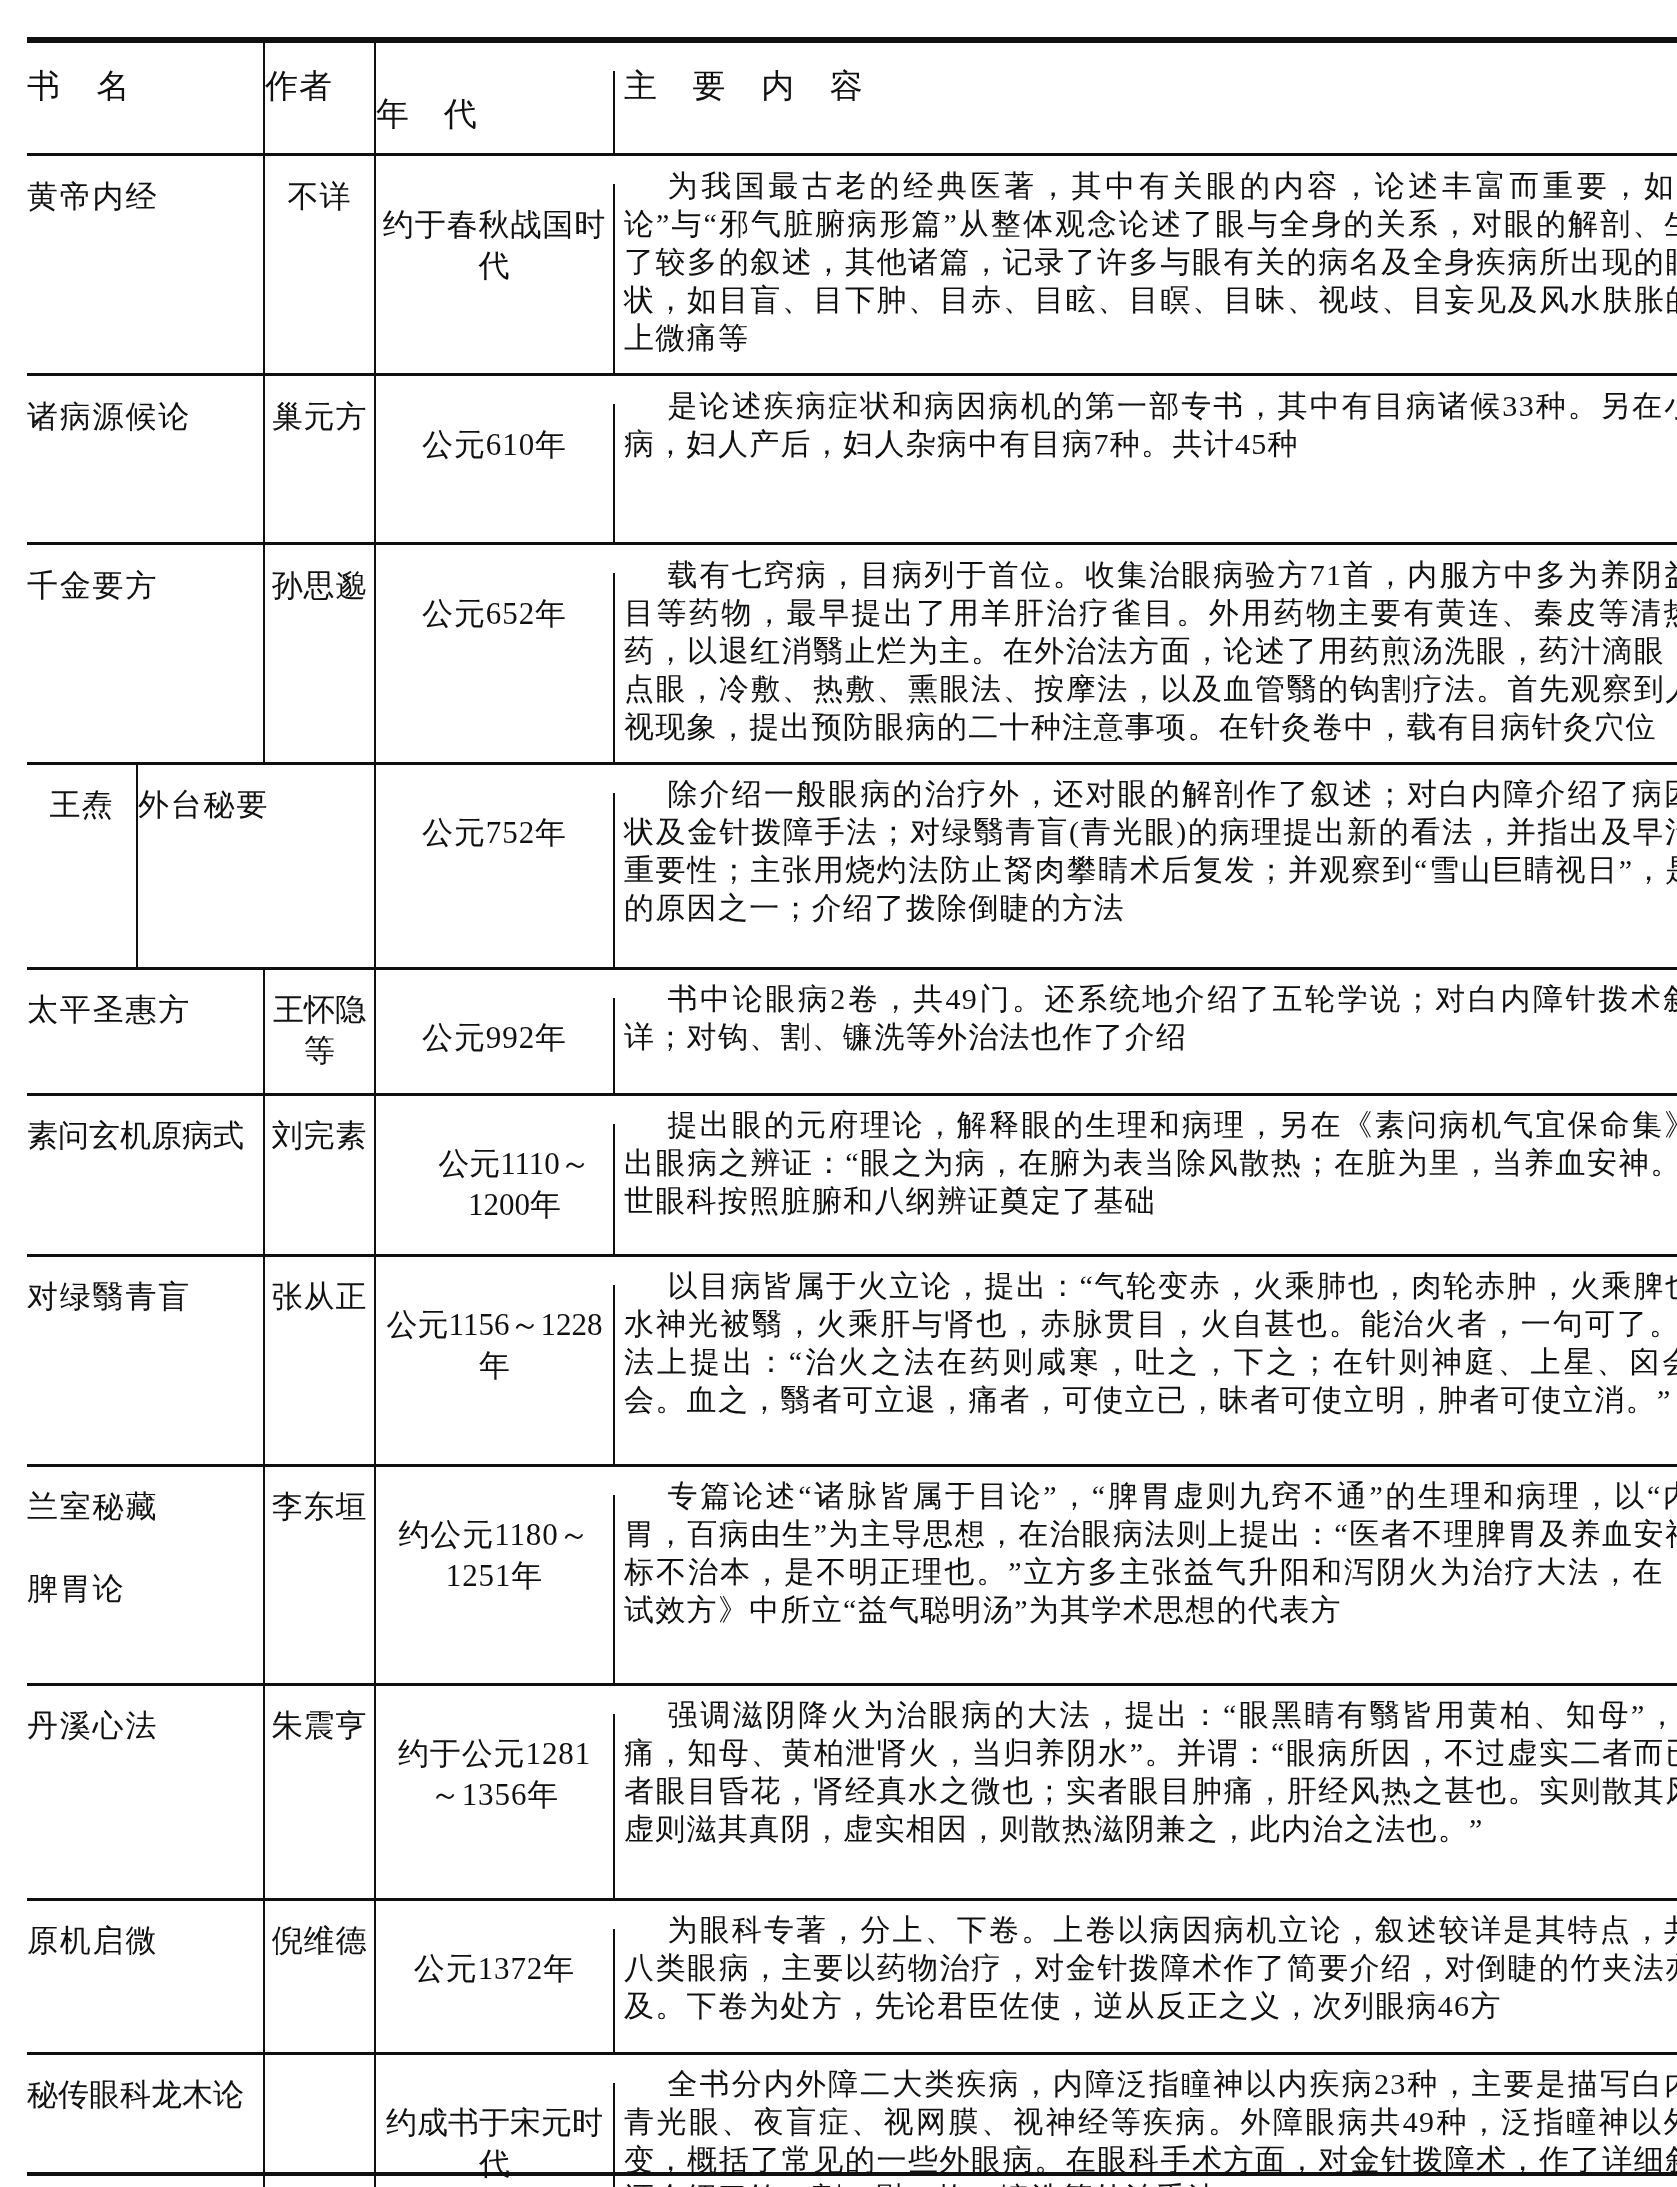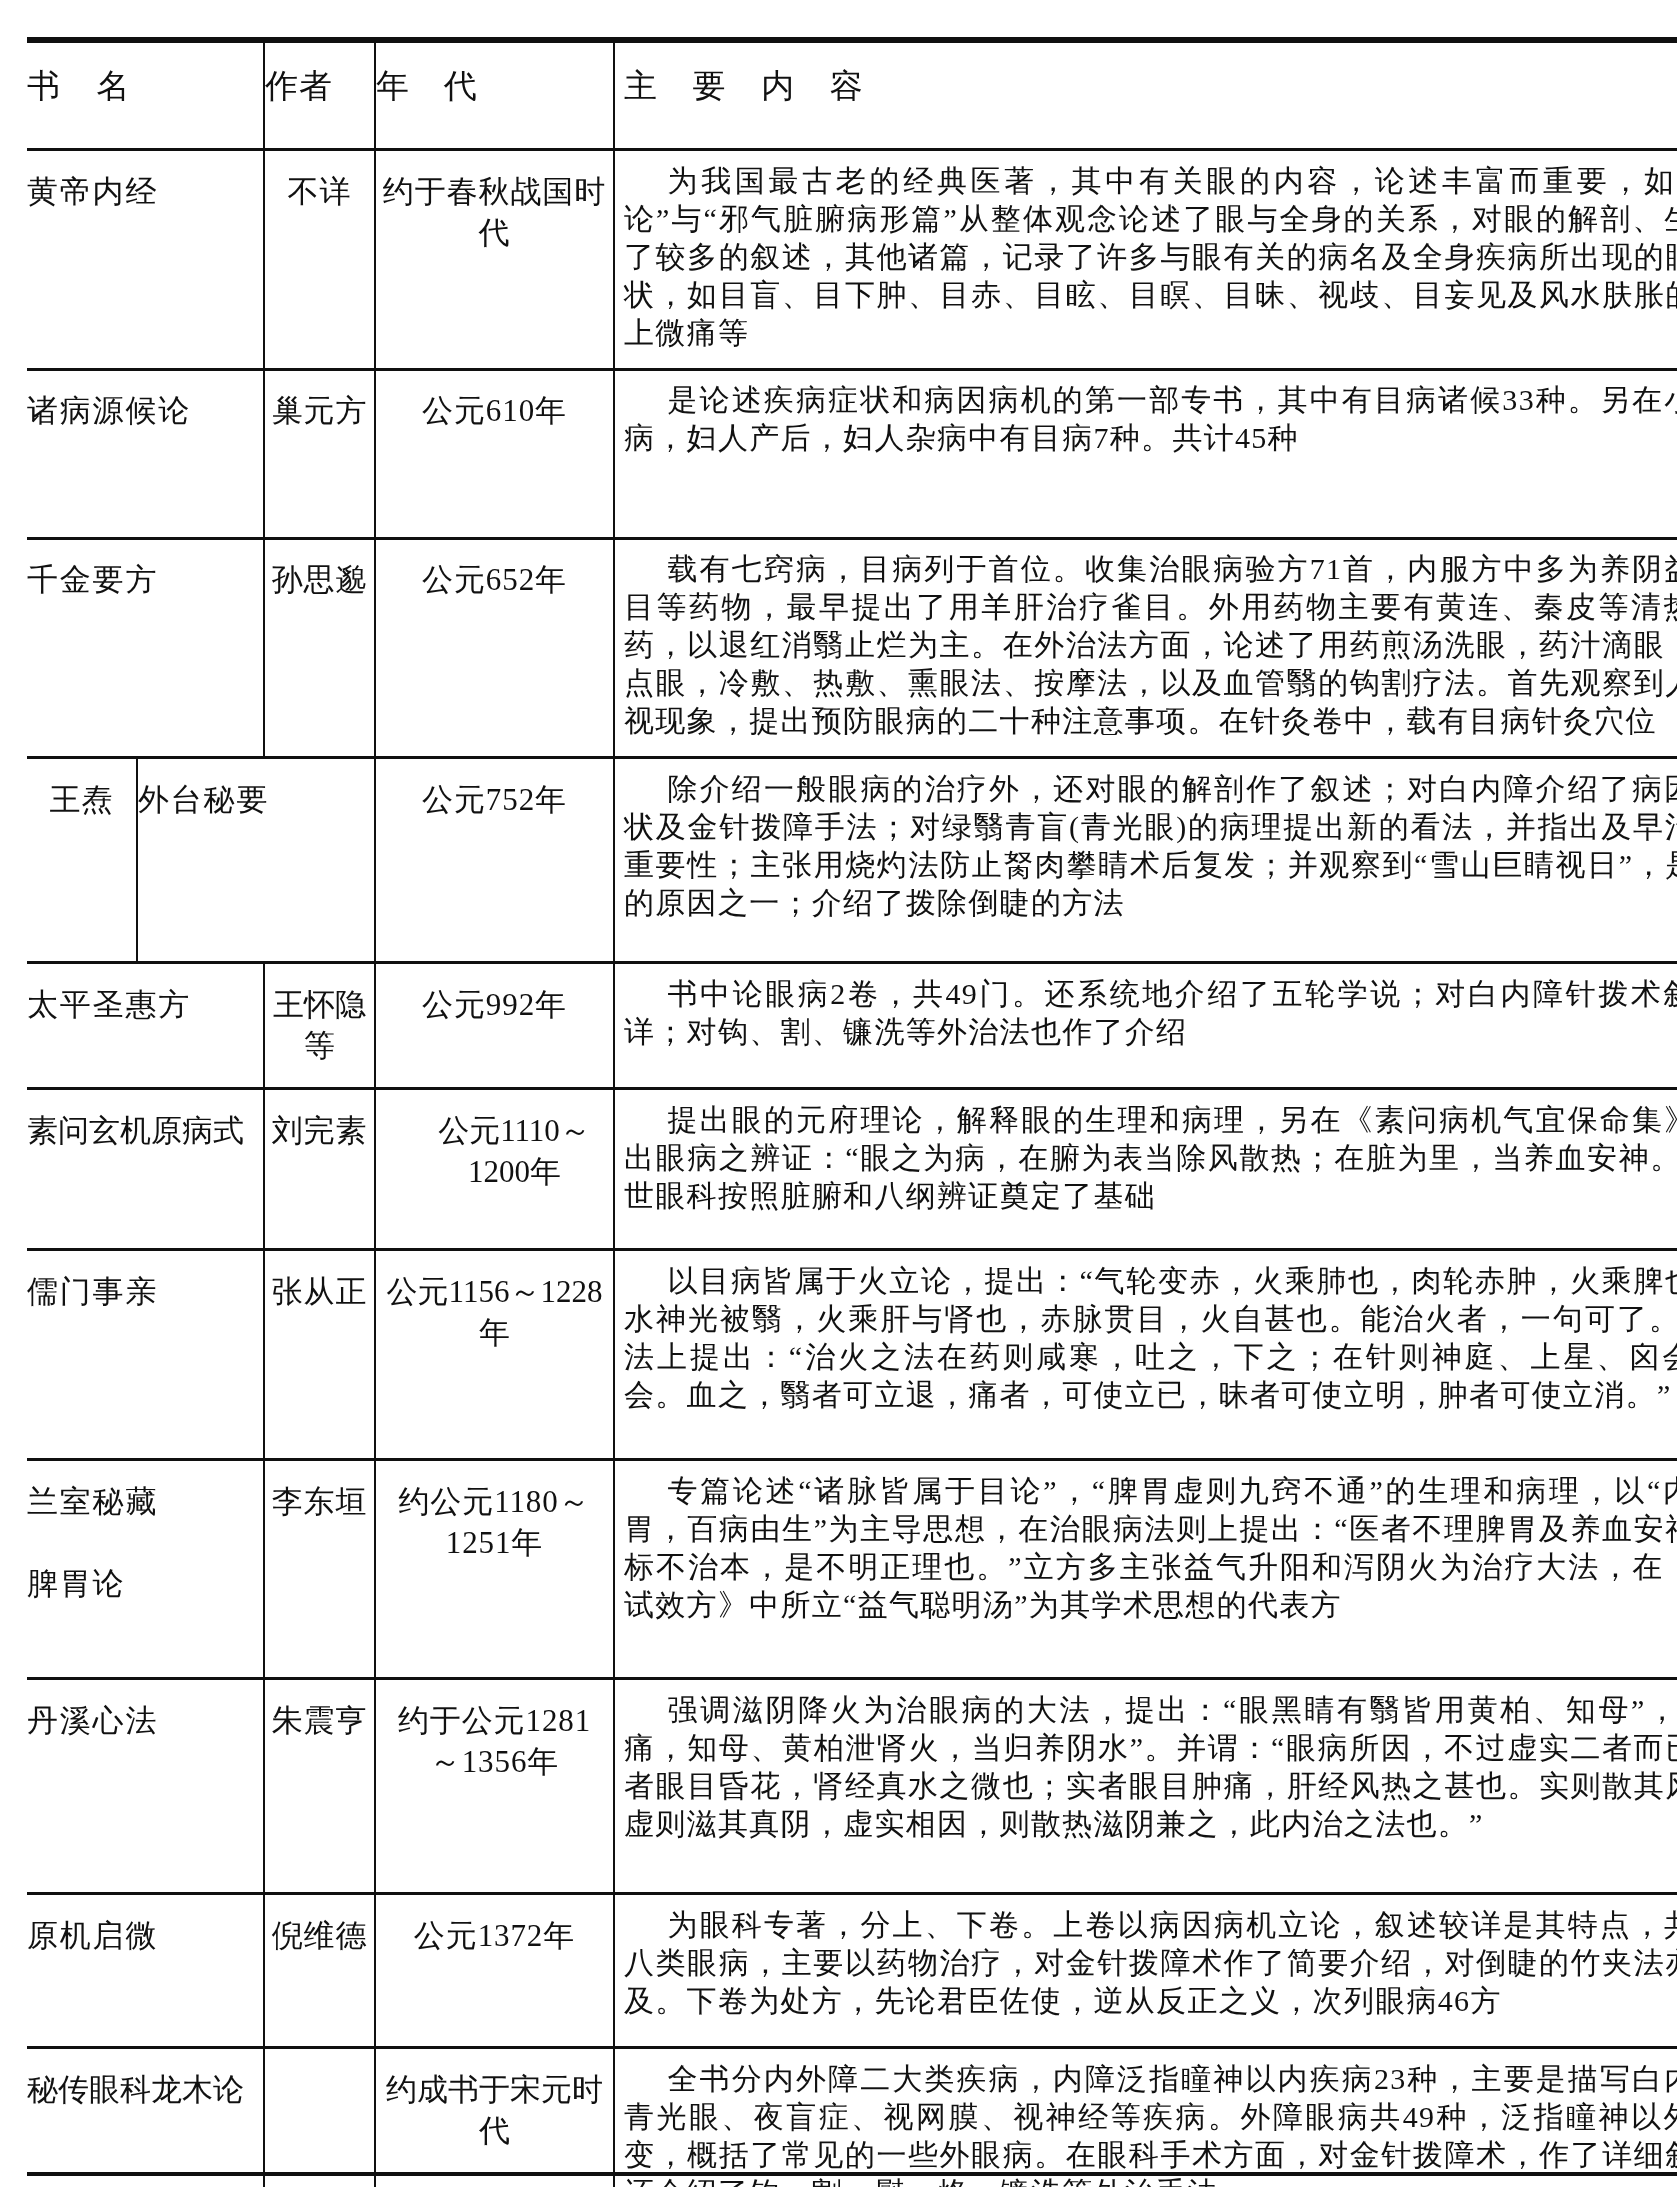--- a/index.html
+++ b/index.html
@@ -17,21 +17,21 @@
     border-top:6.2px solid #101010;
   }
   .row{
     display:flex;
     align-items:stretch;
     border-bottom:3.6px solid #101010;
   }
   .c{box-sizing:border-box;}
   .c1{width:238px;border-right:2.7px solid #101010;padding-top:19.6px;font-size:31px;line-height:41px;white-space:pre-line;letter-spacing:1.8px;}
   .c2{width:111px;border-right:2.7px solid #101010;text-align:center;padding-top:19.6px;font-size:31px;line-height:41px;letter-spacing:0.9px;}
-  .c3{width:239px;border-right:2.7px solid #101010;text-align:center;padding-top:19.6px;font-size:31px;line-height:41px;white-space:pre-line;letter-spacing:0.9px;}
+  .c3{width:239px;border-right:2.7px solid #101010;text-align:center;padding-top:19.6px;font-size:31px;line-height:41px;white-space:pre-line;letter-spacing:0.9px;margin-top:28px;}
   .c4{flex:1;padding:10.7px 5.3px 16px 9px;font-size:30px;line-height:38px;text-align:justify;letter-spacing:1.3px;}
   .c4 .para{text-indent:1.45em;}
   .header .c{padding-top:25px;padding-bottom:21.4px;font-size:33px;line-height:36px;text-align:left;font-weight:500;}
   .header{border-bottom:3.6px solid #101010;min-height:105px;}
   .bottom-rule{
     position:absolute;left:27px;top:2172px;
     width:1651px;height:3.6px;background:#101010;
   }
 </style>
 </head>
@@ -95,21 +95,21 @@
     <div class="row" style="min-height:158px;">
       <div class="c c1" style="letter-spacing:0;">素问玄机原病式</div>
       <div class="c c2">刘完素</div>
       <div class="c c3" style="letter-spacing:0;padding-left:40px;">公元1110～1200年</div>
       <div class="c c4">
           <div class="para">提出眼的元府理论，解释眼的生理和病理，另在《素问病机气宜保命集》中提出眼病之辨证：“眼之为病，在腑为表当除风散热；在脏为里，当养血安神。”为后世眼科按照脏腑和八纲辨证奠定了基础</div>
         </div>
     </div>
 
     <div class="row" style="min-height:207px;">
-      <div class="c c1">儒门事亲</div>
+      <div class="c c1">对绿翳青盲</div>
       <div class="c c2">张从正</div>
       <div class="c c3" style="letter-spacing:0;">公元1156～1228年</div>
       <div class="c c4">
           <div class="para">以目病皆属于火立论，提出：“气轮变赤，火乘肺也，肉轮赤肿，火乘脾也，黑水神光被翳，火乘肝与肾也，赤脉贯目，火自甚也。能治火者，一句可了。”在治法上提出：“治火之法在药则咸寒，吐之，下之；在针则神庭、上星、囟会、百会。血之，翳者可立退，痛者，可使立已，昧者可使立明，肿者可使立消。”</div>
         </div>
     </div>
 
     <div class="row" style="min-height:216px;">
       <div class="c c1">兰室秘藏
 

